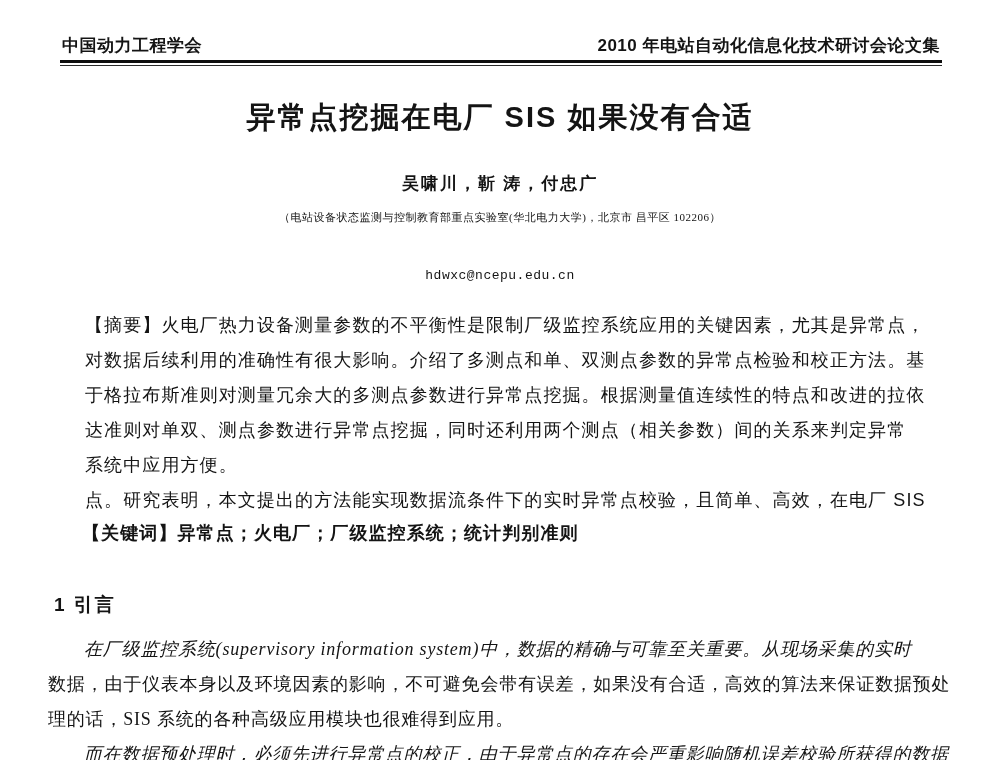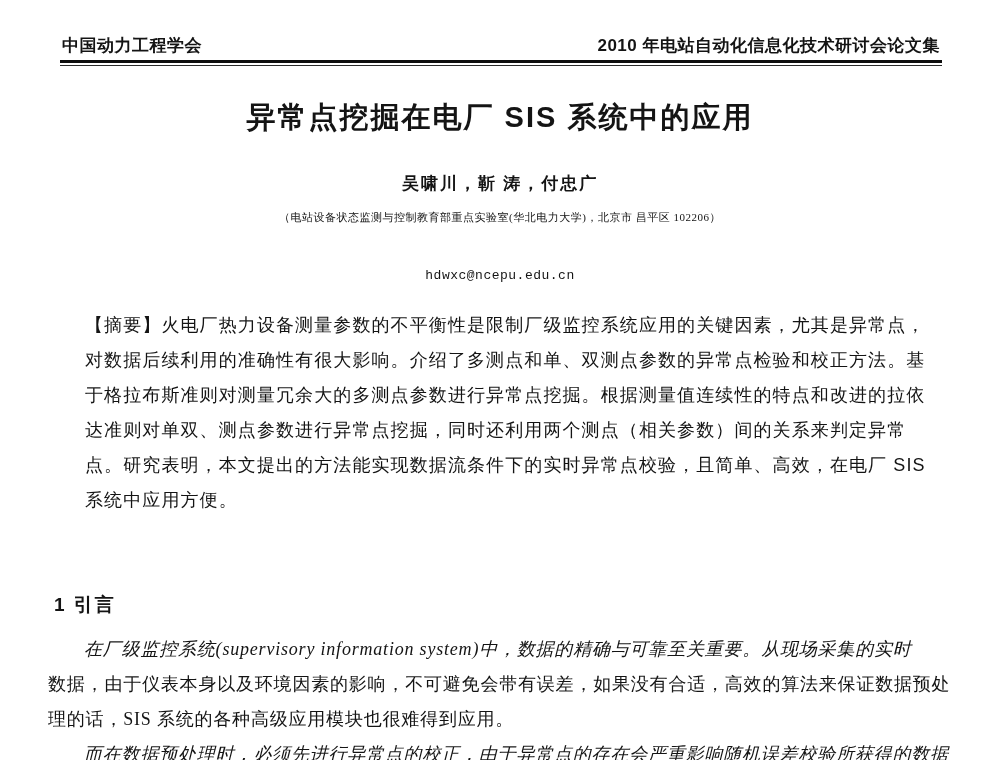--- a/index.html
+++ b/index.html
@@ -151,37 +151,38 @@
 
 <div class="page">
 
   <div class="running-header">
     <span>中国动力工程学会</span>
     <span>2010 年电站自动化信息化技术研讨会论文集</span>
   </div>
   <div class="header-rule-thick"></div>
   <div class="header-rule-thin"></div>
 
-  <div class="paper-title">异常点挖掘在电厂 SIS 系统中的应用</div>
+  <div class="paper-title">异常点挖掘在电厂 SIS 如果没有合适</div>
 
   <div class="authors">吴啸川，靳 涛，付忠广</div>
 
   <div class="affiliation">（电站设备状态监测与控制教育部重点实验室(华北电力大学)，北京市 昌平区 102206）</div>
 
   <div class="email latin">hdwxc@ncepu.edu.cn</div>
 
   <div class="abstract-block">
     <div class="line">【摘要】火电厂热力设备测量参数的不平衡性是限制厂级监控系统应用的关键因素，尤其是异常点，</div>
     <div class="line">对数据后续利用的准确性有很大影响。介绍了多测点和单、双测点参数的异常点检验和校正方法。基</div>
     <div class="line">于格拉布斯准则对测量冗余大的多测点参数进行异常点挖掘。根据测量值连续性的特点和改进的拉依</div>
     <div class="line">达准则对单双、测点参数进行异常点挖掘，同时还利用两个测点（相关参数）间的关系来判定异常</div>
+    <div class="line">系统中应用方便。</div>
     <div class="line">点。研究表明，本文提出的方法能实现数据流条件下的实时异常点校验，且简单、高效，在电厂 SIS</div>
-    <div class="line">系统中应用方便。</div>
   </div>
 
+  <div class="keywords-line">【关键词】异常点；火电厂；厂级监控系统；统计判别准则</div>
 
   <div class="section-heading">1 引言</div>
 
   <div class="body-block">
     <div class="line indent">在厂级监控系统(supervisory information system)中，数据的精确与可靠至关重要。从现场采集的实时</div>
     <div class="line">数据，由于仪表本身以及环境因素的影响，不可避免会带有误差，如果没有合适，高效的算法来保证数据预处</div>
     <div class="line">理的话，SIS 系统的各种高级应用模块也很难得到应用。</div>
     <div class="line indent">而在数据预处理时，必须先进行异常点的校正，由于异常点的存在会严重影响随机误差校验所获得的数据</div>
   </div>
 

